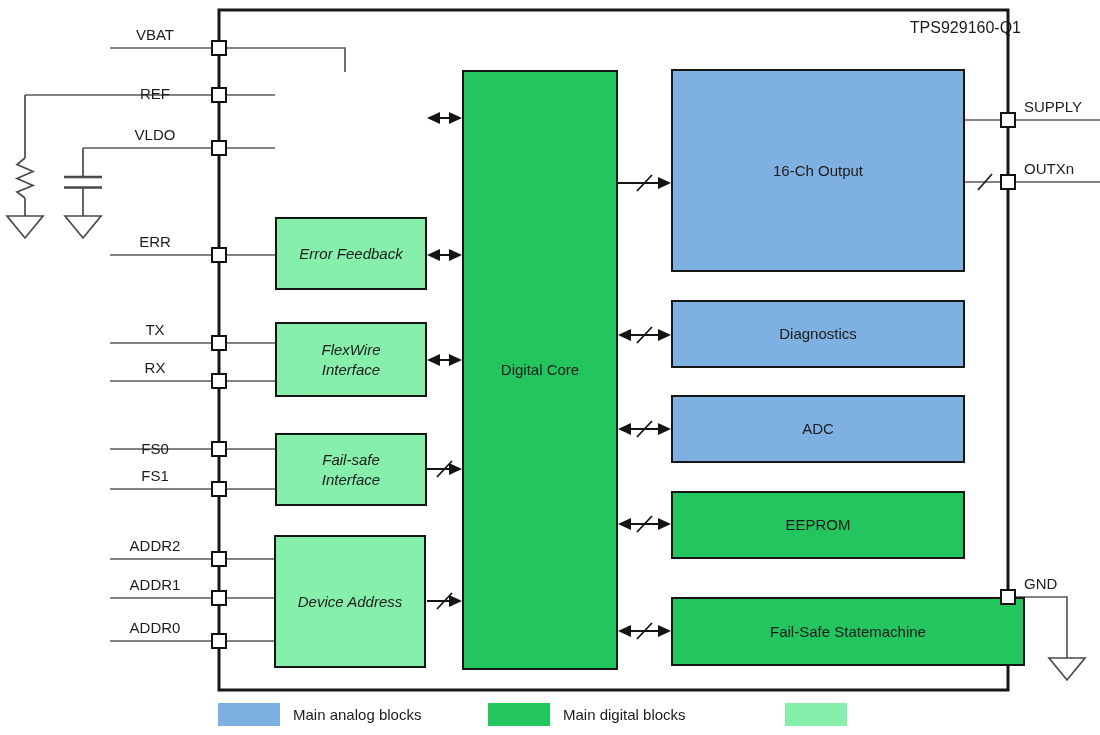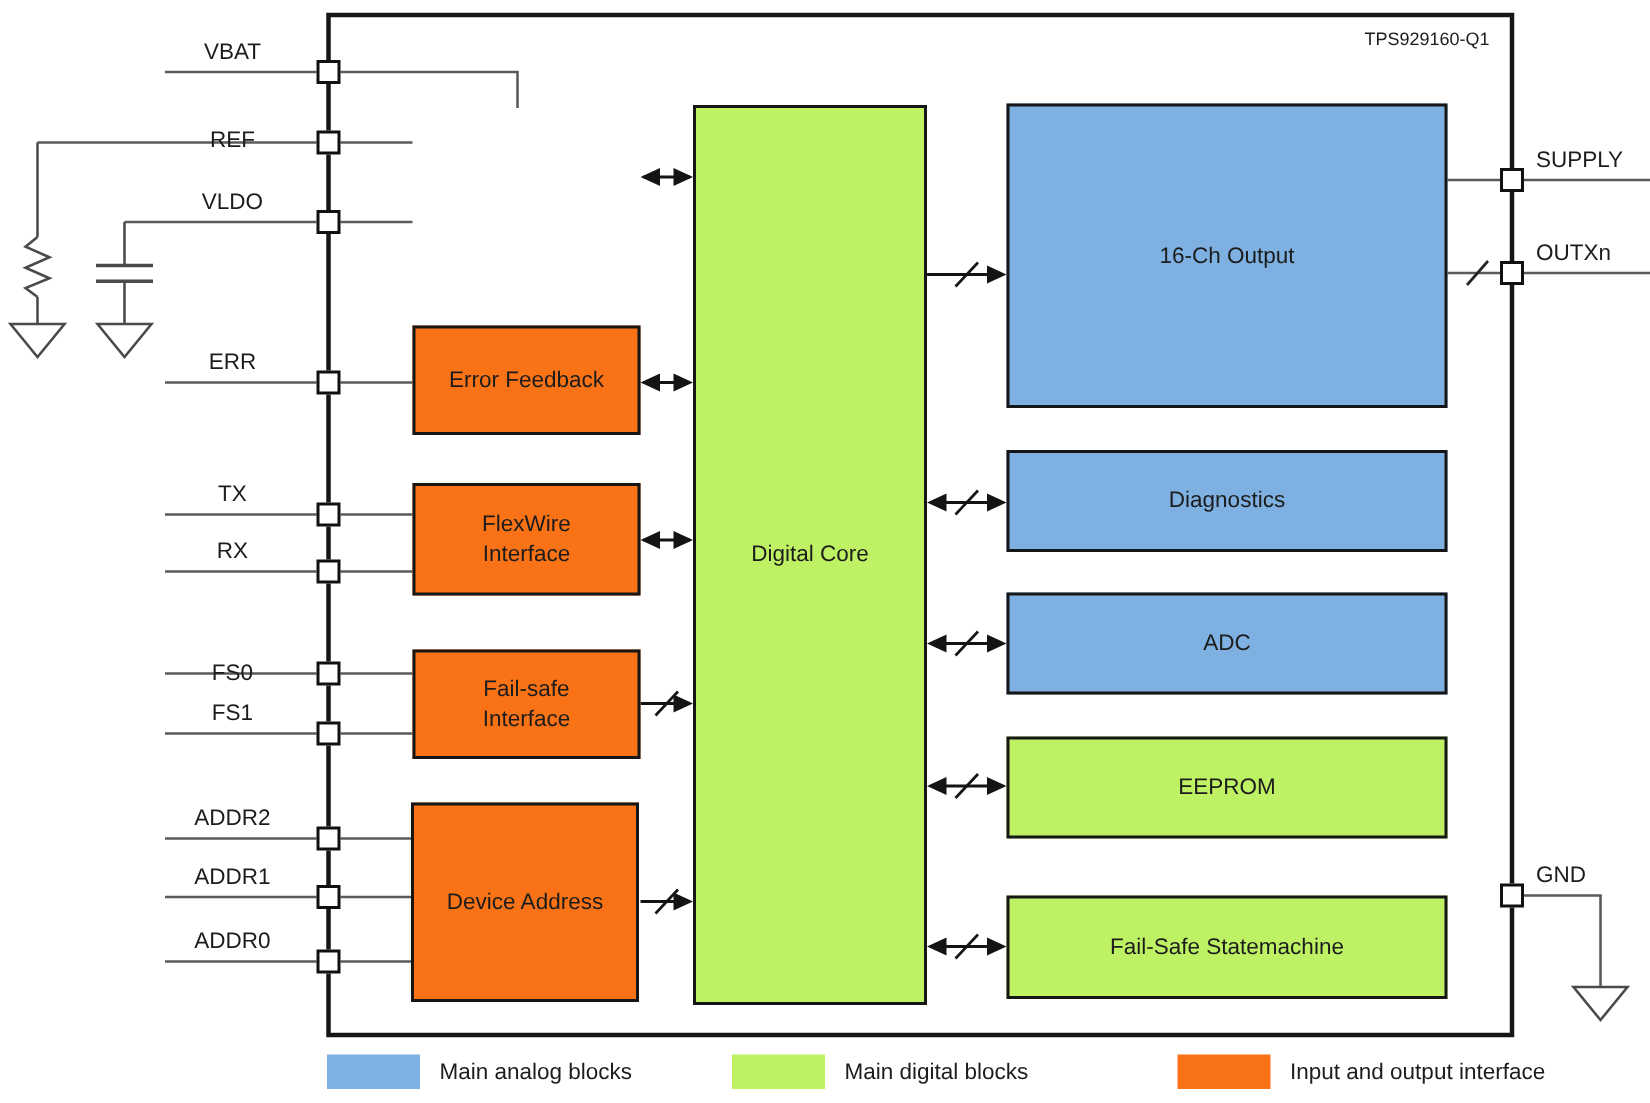--- a/index.html
+++ b/index.html
@@ -3,28 +3,28 @@
 <meta charset="utf-8">
 <style>
   html,body{margin:0;padding:0;background:#fff;}
   .stage{position:relative;width:1100px;height:735px;background:#fff;overflow:hidden;
          font-family:"Liberation Sans",sans-serif;color:#1c1c1c;}
   svg.wires{position:absolute;left:0;top:0;width:1100px;height:735px;}
   .block{position:absolute;display:flex;align-items:center;justify-content:center;
          text-align:center;border:2px solid #161616;box-sizing:border-box;
          font-size:15px;line-height:1.3;white-space:pre-line;}
   .analog{background:#7EB1E1;}
-  .digital{background:#bef264;}
-  .io{background:#f97316;}
+  .digital{background:#22c55e;}
+  .io{background:#86efac;font-style:italic;}
   .pin{position:absolute;width:16px;height:16px;background:#fff;
        border:2.5px solid #111;box-sizing:border-box;}
   .pin-label{position:absolute;font-size:15px;height:20px;line-height:20px;}
   .pin-label.lft{left:95px;width:120px;text-align:center;}
   .pin-label.rgt{left:1024px;width:110px;text-align:left;}
-  .chip-title{position:absolute;left:760px;top:19px;width:233px;text-align:right;font-size:12px;}
+  .chip-title{position:absolute;left:788px;top:19px;width:233px;text-align:right;font-size:16px;}
   .swatch{position:absolute;top:703px;width:62px;height:23px;}
   .legend-label{position:absolute;top:704px;height:22px;line-height:22px;font-size:15px;}
 </style>
 </head>
 <body>
 
 <div class="stage">
 
   <svg class="wires" viewBox="0 0 1100 735">
 
@@ -134,21 +134,21 @@
   <div class="block io" style="left:275px;top:322px;width:152px;height:75px;">FlexWire
 Interface</div>
   <div class="block io" style="left:275px;top:433px;width:152px;height:73px;">Fail-safe
 Interface</div>
   <div class="block io" style="left:274px;top:535px;width:152px;height:133px;">Device Address</div>
   <div class="block digital" style="left:462px;top:70px;width:156px;height:600px;">Digital Core</div>
   <div class="block analog" style="left:671px;top:69px;width:294px;height:203px;">16-Ch Output</div>
   <div class="block analog" style="left:671px;top:300px;width:294px;height:68px;">Diagnostics</div>
   <div class="block analog" style="left:671px;top:395px;width:294px;height:68px;">ADC</div>
   <div class="block digital" style="left:671px;top:491px;width:294px;height:68px;">EEPROM</div>
-  <div class="block digital" style="left:671px;top:597px;width:294px;height:69px;">Fail-Safe Statemachine</div>
+  <div class="block digital" style="left:671px;top:597px;width:354px;height:69px;">Fail-Safe Statemachine</div>
 
   <div class="pin" style="left:211px;top:40px;"></div>
   <div class="pin" style="left:211px;top:87px;"></div>
   <div class="pin" style="left:211px;top:140px;"></div>
   <div class="pin" style="left:211px;top:247px;"></div>
   <div class="pin" style="left:211px;top:335px;"></div>
   <div class="pin" style="left:211px;top:373px;"></div>
   <div class="pin" style="left:211px;top:441px;"></div>
   <div class="pin" style="left:211px;top:481px;"></div>
   <div class="pin" style="left:211px;top:551px;"></div>
@@ -173,15 +173,14 @@
 
   <div class="pin-label rgt" style="top:97px;">SUPPLY</div>
   <div class="pin-label rgt" style="top:159px;">OUTXn</div>
   <div class="pin-label rgt" style="top:574px;">GND</div>
 
   <div class="swatch analog" style="left:218px;"></div>
   <div class="legend-label" style="left:293px;">Main analog blocks</div>
   <div class="swatch digital" style="left:488px;"></div>
   <div class="legend-label" style="left:563px;">Main digital blocks</div>
   <div class="swatch io" style="left:785px;"></div>
-  <div class="legend-label" style="left:860px;">Input and output interface</div>
 
 </div>
 
 </body></html>

